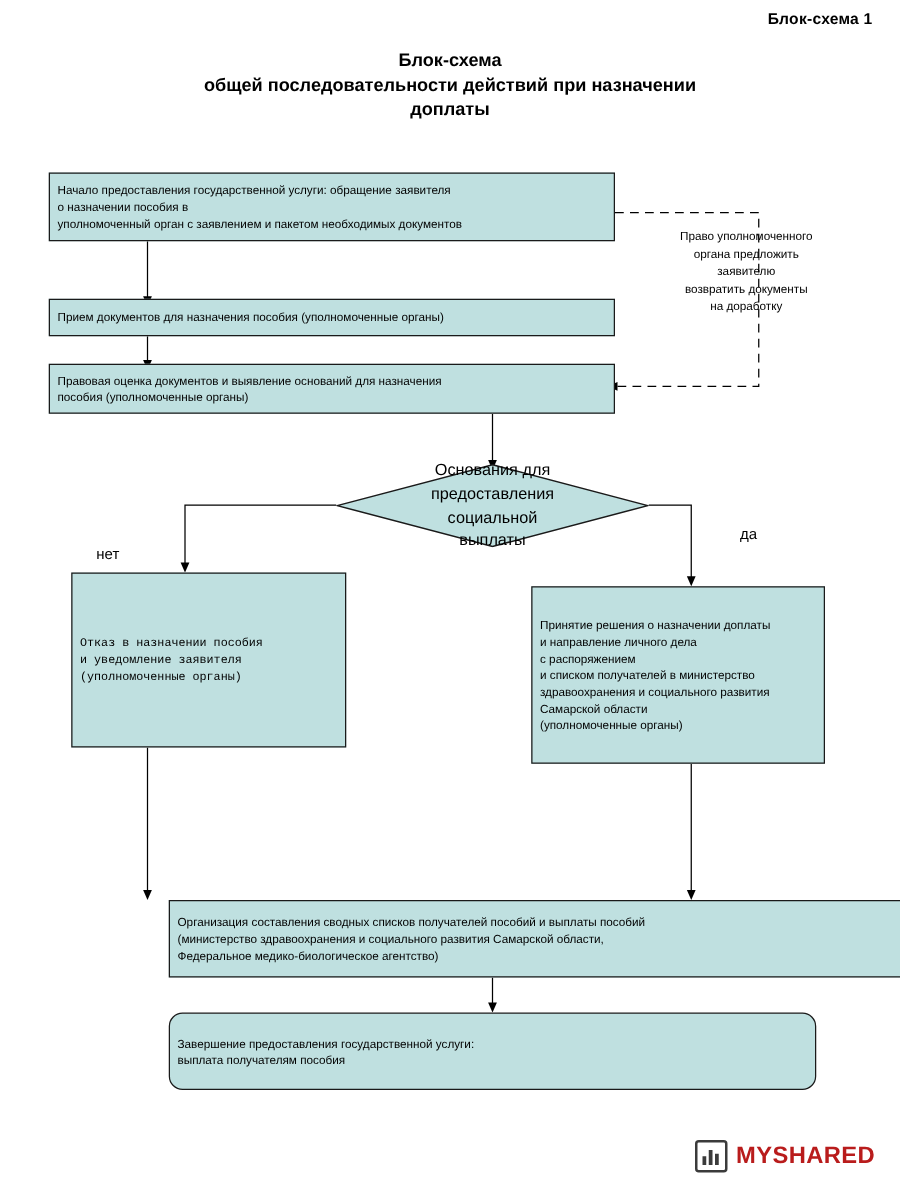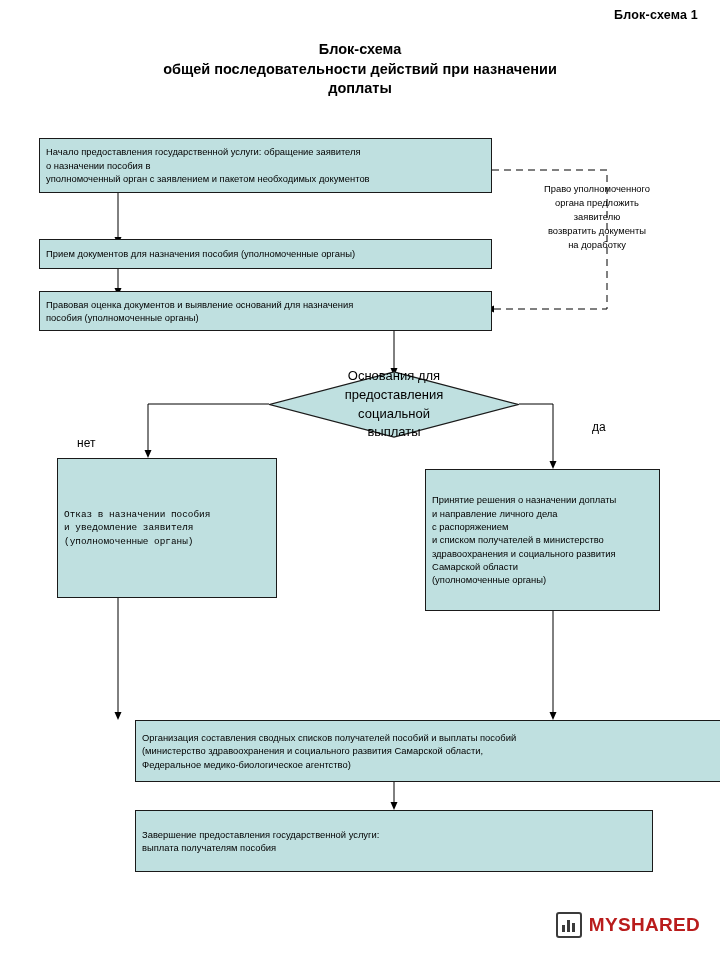--- a/index.html
+++ b/index.html
@@ -230,21 +230,21 @@
   </div>
 
   <div class="box" style="left:135px; top:720px; width:592px; height:62px;">
     <div class="inner">
       <div>Организация составления сводных списков получателей пособий и выплаты пособий</div>
       <div>(министерство  здравоохранения и социального развития Самарской области,</div>
       <div>Федеральное медико-биологическое агентство)</div>
     </div>
   </div>
 
-  <div class="box" style="left:135px; top:810px; width:518px; height:62px;">
+  <div class="box" style="left:135px; top:810px; width:518px; height:62px;border-radius:11px;">
     <div class="inner">
       <div>Завершение предоставления государственной услуги:</div>
       <div>выплата получателям пособия</div>
     </div>
   </div>
 
   <div class="logo">
     <div class="logo-mark">
       <div class="logo-bar" style="left:4px; height:7px;"></div>
       <div class="logo-bar" style="left:9px; height:12px;"></div>

